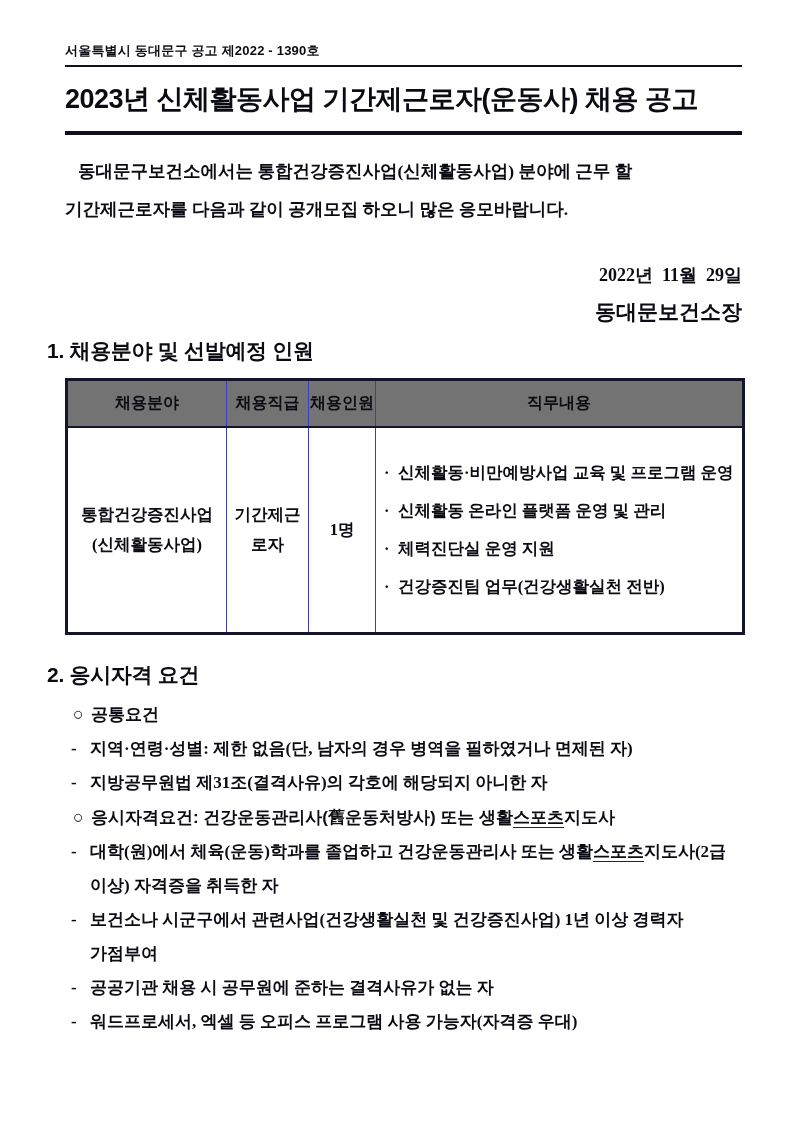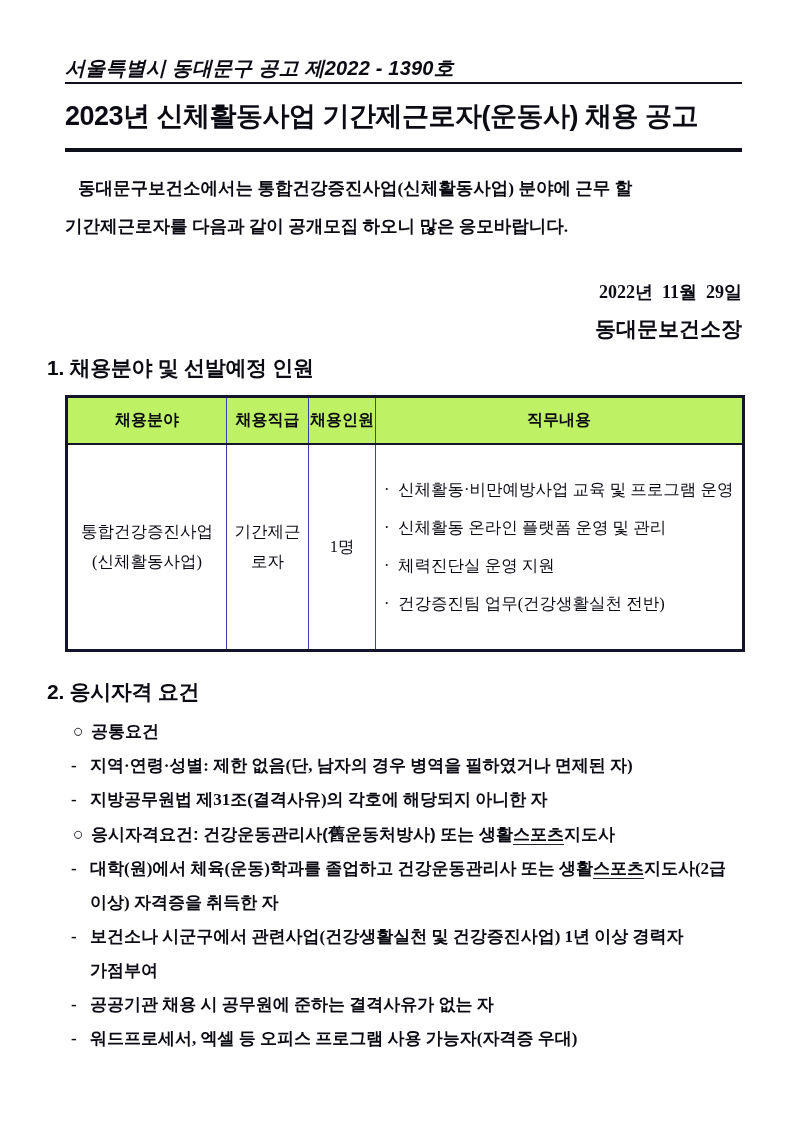--- a/index.html
+++ b/index.html
@@ -10,27 +10,26 @@
     color:#0b0b14;
     font-family:"Liberation Serif","DejaVu Serif",serif;
     overflow:hidden;
   }
   .content{
     margin-left:65px;
     width:677px;
   }
   
   .notice-no{
-    padding-top:58px;
+    padding-top:41px;
     font-family:"Liberation Sans","DejaVu Sans",sans-serif;
     font-weight:700;
-    font-size:20px;
+    font-size:13px;
     letter-spacing:0.2px;
     line-height:20px;
-    font-style:italic;
   }
   .rule-thin{border:none;border-top:2px solid #10101c;margin:4px 0 0 0;}
   .rule-thick{border:none;border-top:4px solid #10101c;margin:11px 0 0 0;}
   .doc-title{
     margin-top:11px;
     text-align:left;
     font-family:"Liberation Sans","DejaVu Sans",sans-serif;
     font-weight:900;
     font-size:27px;
     letter-spacing:-0.5px;
@@ -74,37 +73,37 @@
   .sec2-heading{margin-top:26px;}
   
   .hire-table{
     margin-top:13px;
     border-collapse:collapse;
     table-layout:fixed;
     width:677px;
     border:3px solid #14142c;
   }
   .hire-table th{
-    background:#bef264;
+    background:#737373;
     font-family:"Liberation Sans","DejaVu Sans",sans-serif;
     font-weight:700;
     font-size:16px;
     height:43px;
     text-align:center;
     vertical-align:middle;
     border-bottom:2px solid #14142c;
   }
   .hire-table th + th, .hire-table td + td{
     border-left:1.5px solid #3c3cbe;
   }
   .hire-table td{
     height:192px;
     vertical-align:middle;
     font-size:16.5px;
-    font-weight:400;
+    font-weight:700;
   }
   .cell-center{text-align:center;line-height:30px;}
   .duty-cell{padding:6px 4px 6px 8px;}
   .duty{
     padding-left:14px;
     line-height:38px;
     white-space:nowrap;
   }
   .dot-marker{display:inline-block;width:14px;margin-left:-14px;}
   

